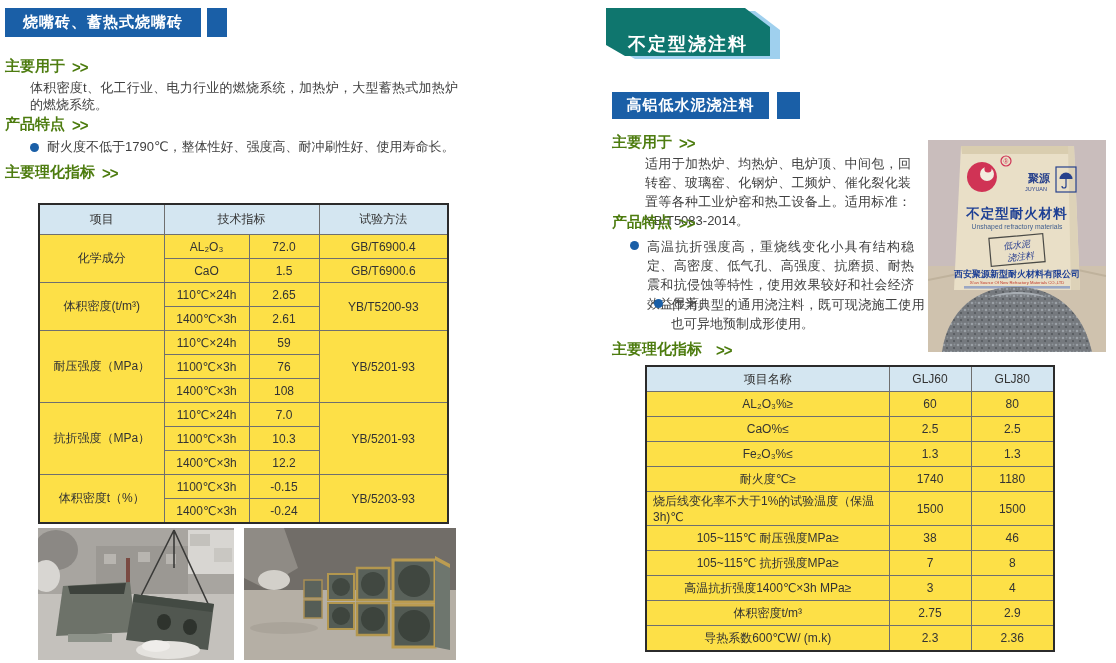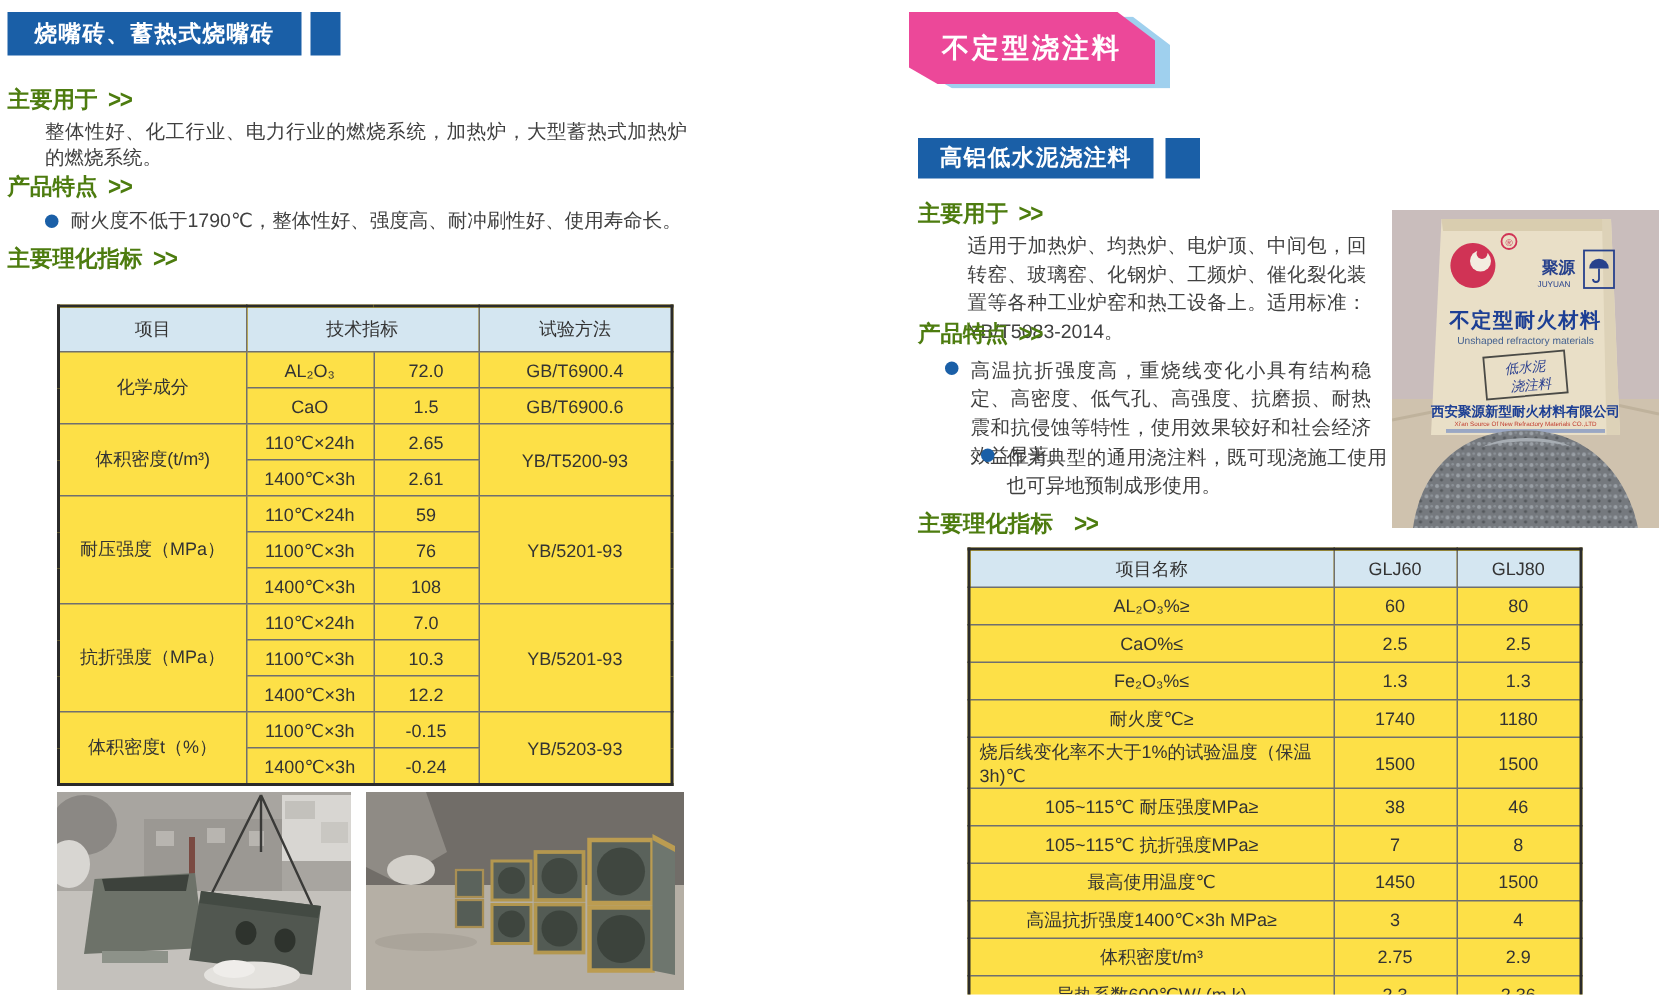--- a/index.html
+++ b/index.html
@@ -14,21 +14,21 @@
     display:flex;align-items:center;justify-content:center;font-size:15px;letter-spacing:1px;
   }
   .sq{position:absolute;background:#1a5fa7;}
   
   .ribbon{position:absolute;left:606px;top:8px;width:180px;height:50px;}
   .ribbon-light,.ribbon-dark{
     position:absolute;width:164px;height:48px;
     clip-path:polygon(0 0,139px 0,164px 19px,164px 48px,19px 48px,0 37px);
   }
   .ribbon-light{left:10px;top:3px;background:#9fd0ee;}
-  .ribbon-dark{left:0;top:0;background:#ec4899;display:flex;align-items:center;justify-content:center;}
+  .ribbon-dark{left:0;top:0;background:#0f766e;display:flex;align-items:flex-end;justify-content:center;}
   .ribbon-dark span{
     color:#fff;font-weight:bold;font-size:18px;letter-spacing:2px;
     font-family:"Liberation Serif","DejaVu Serif",serif;
   }
   
   .h-blue{
     position:absolute;color:#4d7c0f;font-weight:bold;font-size:15px;
     display:flex;align-items:center;white-space:nowrap;
   }
   .h-blue .chev{margin-left:7px;letter-spacing:-1px;font-weight:bold;transform:scaleY(1.15);}
@@ -65,21 +65,21 @@
 
   <div class="banner" style="left:5px;top:8px;width:196px;height:29px">
     <span>烧嘴砖、蓄热式烧嘴砖</span>
   </div>
   <div class="sq" style="left:207px;top:8px;width:20px;height:29px"></div>
 
   <div class="h-blue" style="left:5px;top:57px">
     <span>主要用于</span>
     <span class="chev">&gt;&gt;</span>
   </div>
-  <div class="para" style="left:30px;top:79px;width:428px">整体性好、化工行业、电力行业的燃烧系统，加热炉，大型蓄热式加热炉的燃烧系统。</div>
+  <div class="para" style="left:30px;top:79px;width:428px">体积密度t、化工行业、电力行业的燃烧系统，加热炉，大型蓄热式加热炉的燃烧系统。</div>
 
   <div class="h-blue" style="left:5px;top:115px">
     <span>产品特点</span>
     <span class="chev">&gt;&gt;</span>
   </div>
   <div class="bullet-row bullet-left" style="left:30px;top:139px;width:428px">
     <span class="dot"></span>
     <span class="btxt">耐火度不低于1790℃，整体性好、强度高、耐冲刷性好、使用寿命长。</span>
   </div>
 
@@ -295,25 +295,20 @@
         </tr>
         <tr>
           <td>105~115℃ 耐压强度MPa≥</td>
           <td>38</td>
           <td>46</td>
         </tr>
         <tr>
           <td>105~115℃ 抗折强度MPa≥</td>
           <td>7</td>
           <td>8</td>
-        </tr>
-        <tr>
-          <td>最高使用温度℃</td>
-          <td>1450</td>
-          <td>1500</td>
         </tr>
         <tr>
           <td>高温抗折强度1400℃×3h MPa≥</td>
           <td>3</td>
           <td>4</td>
         </tr>
         <tr>
           <td>体积密度t/m³</td>
           <td>2.75</td>
           <td>2.9</td>

